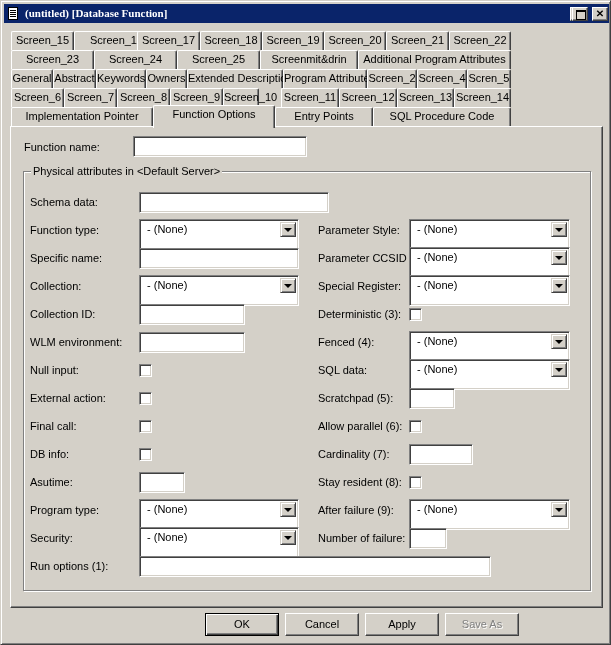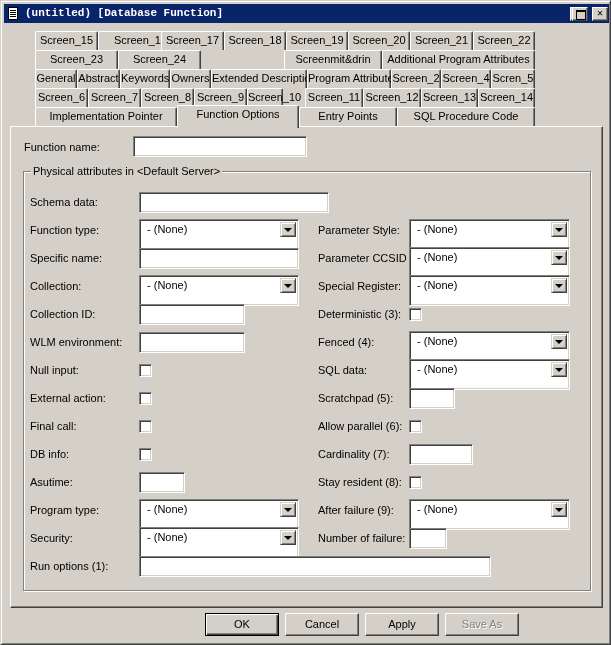--- a/index.html
+++ b/index.html
@@ -4,35 +4,35 @@
 <style>
   * { box-sizing: border-box; margin: 0; padding: 0; }
   html, body { width: 611px; height: 645px; overflow: hidden; background: #d4d0c8; }
   body { font-family: "Liberation Sans", "DejaVu Sans", sans-serif; font-size: 11px; color: #000; position: relative; }
 
   .window { position: absolute; left: 0; top: 0; width: 611px; height: 645px; background: #d4d0c8;
     border-top: 1px solid #d4d0c8; border-left: 1px solid #d4d0c8; border-right: 1px solid #404040; border-bottom: 1px solid #404040;
     box-shadow: inset 1px 1px 0 #fff, inset -1px -1px 0 #808080; }
 
   .titlebar { position: absolute; left: 3px; top: 3px; width: 605px; height: 19px; background: #0a246a; color: #fff;
-    font-family: Liberation Mono, monospace; font-weight: bold; font-size: 11px; line-height: 19px; }
+    font-family: Liberation Serif, serif; font-weight: bold; font-size: 11px; line-height: 19px; }
   .titlebar .appicon { position: absolute; left: 4px; top: 3px; width: 10px; height: 13px; background: #fff; border: 1px solid #000; }
   .titlebar .appicon::before { content: ""; position: absolute; left: 1px; right: 1px; top: 2px; height: 7px;
     background: repeating-linear-gradient(#000 0 1px, #fff 1px 2px); }
   .titlebar .title { position: absolute; left: 21px; top: 0; white-space: nowrap; }
   .tb-btn { position: absolute; top: 3px; width: 16px; height: 14px; background: #d4d0c8; color: #000;
     border-top: 1px solid #fff; border-left: 1px solid #fff; border-right: 1px solid #404040; border-bottom: 1px solid #404040;
     box-shadow: inset -1px -1px 0 #808080; font-size: 10px; line-height: 11px; text-align: center; font-weight: bold; }
   .tb-min { left: 565px; } .tb-max { left: 571px; } .tb-close { left: 588px; }
   .tb-min::after { content: ""; position: absolute; left: 4px; top: 8px; width: 6px; height: 2px; background: #000; }
   .tb-max::after { content: ""; position: absolute; left: 3px; top: 2px; width: 8px; height: 7px; border: 1px solid #000; border-top-width: 2px; }
 
   .tab { position: absolute; height: 19px; background: #d4d0c8; text-align: center; white-space: nowrap; line-height: 17px;
     border-top: 1px solid #fff; border-left: 1px solid #fff; border-right: 1px solid #404040;
-    box-shadow: inset -1px 0 0 #808080; border-radius: 2px 2px 0 0; cursor: default; margin-left: 24px; }
+    box-shadow: inset -1px 0 0 #808080; border-radius: 2px 2px 0 0; cursor: default; }
   .tab.active { z-index: 3; height: 21px; line-height: 17px; }
 
   .panel { position: absolute; left: 9px; top: 125px; width: 593px; height: 482px; background: #d4d0c8;
     border-top: 1px solid #fff; border-left: 1px solid #fff; border-right: 1px solid #404040; border-bottom: 1px solid #404040;
     box-shadow: inset -1px -1px 0 #808080; z-index: 2; }
 
   .lbl { position: absolute; white-space: nowrap; line-height: 14px; }
   .field { position: absolute; height: 21px; background: #fff;
     border-top: 1px solid #808080; border-left: 1px solid #808080; border-right: 1px solid #fff; border-bottom: 1px solid #fff;
     box-shadow: inset 1px 1px 0 #404040, inset -1px -1px 0 #d4d0c8; }
@@ -75,20 +75,21 @@
   <div class="tab" style="left:73px;top:30px;width:85px"><span>Screen_16</span></div>
   <div class="tab" style="left:136px;top:30px;width:63px"><span>Screen_17</span></div>
   <div class="tab" style="left:199px;top:30px;width:62px"><span>Screen_18</span></div>
   <div class="tab" style="left:261px;top:30px;width:62px"><span>Screen_19</span></div>
   <div class="tab" style="left:323px;top:30px;width:62px"><span>Screen_20</span></div>
   <div class="tab" style="left:385px;top:30px;width:63px"><span>Screen_21</span></div>
   <div class="tab" style="left:448px;top:30px;width:62px"><span>Screen_22</span></div>
 
   <div class="tab" style="left:10px;top:49px;width:83px"><span>Screen_23</span></div>
   <div class="tab" style="left:93px;top:49px;width:83px"><span>Screen_24</span></div>
+  <div class="tab" style="left:176px;top:49px;width:83px"><span>Screen_25</span></div>
   <div class="tab" style="left:259px;top:49px;width:98px"><span>Screenmit&amp;drin</span></div>
   <div class="tab" style="left:357px;top:49px;width:153px"><span>Additional Program Attributes</span></div>
 
   <div class="tab" style="left:10px;top:68px;width:42px"><span>General</span></div>
   <div class="tab" style="left:52px;top:68px;width:43px"><span>Abstract</span></div>
   <div class="tab" style="left:95px;top:68px;width:50px"><span>Keywords</span></div>
   <div class="tab" style="left:145px;top:68px;width:41px"><span>Owners</span></div>
   <div class="tab" style="left:186px;top:68px;width:96px"><span>Extended Description</span></div>
   <div class="tab" style="left:282px;top:68px;width:84px"><span>Program Attributes</span></div>
   <div class="tab" style="left:366px;top:68px;width:50px"><span>Screen_2</span></div>

